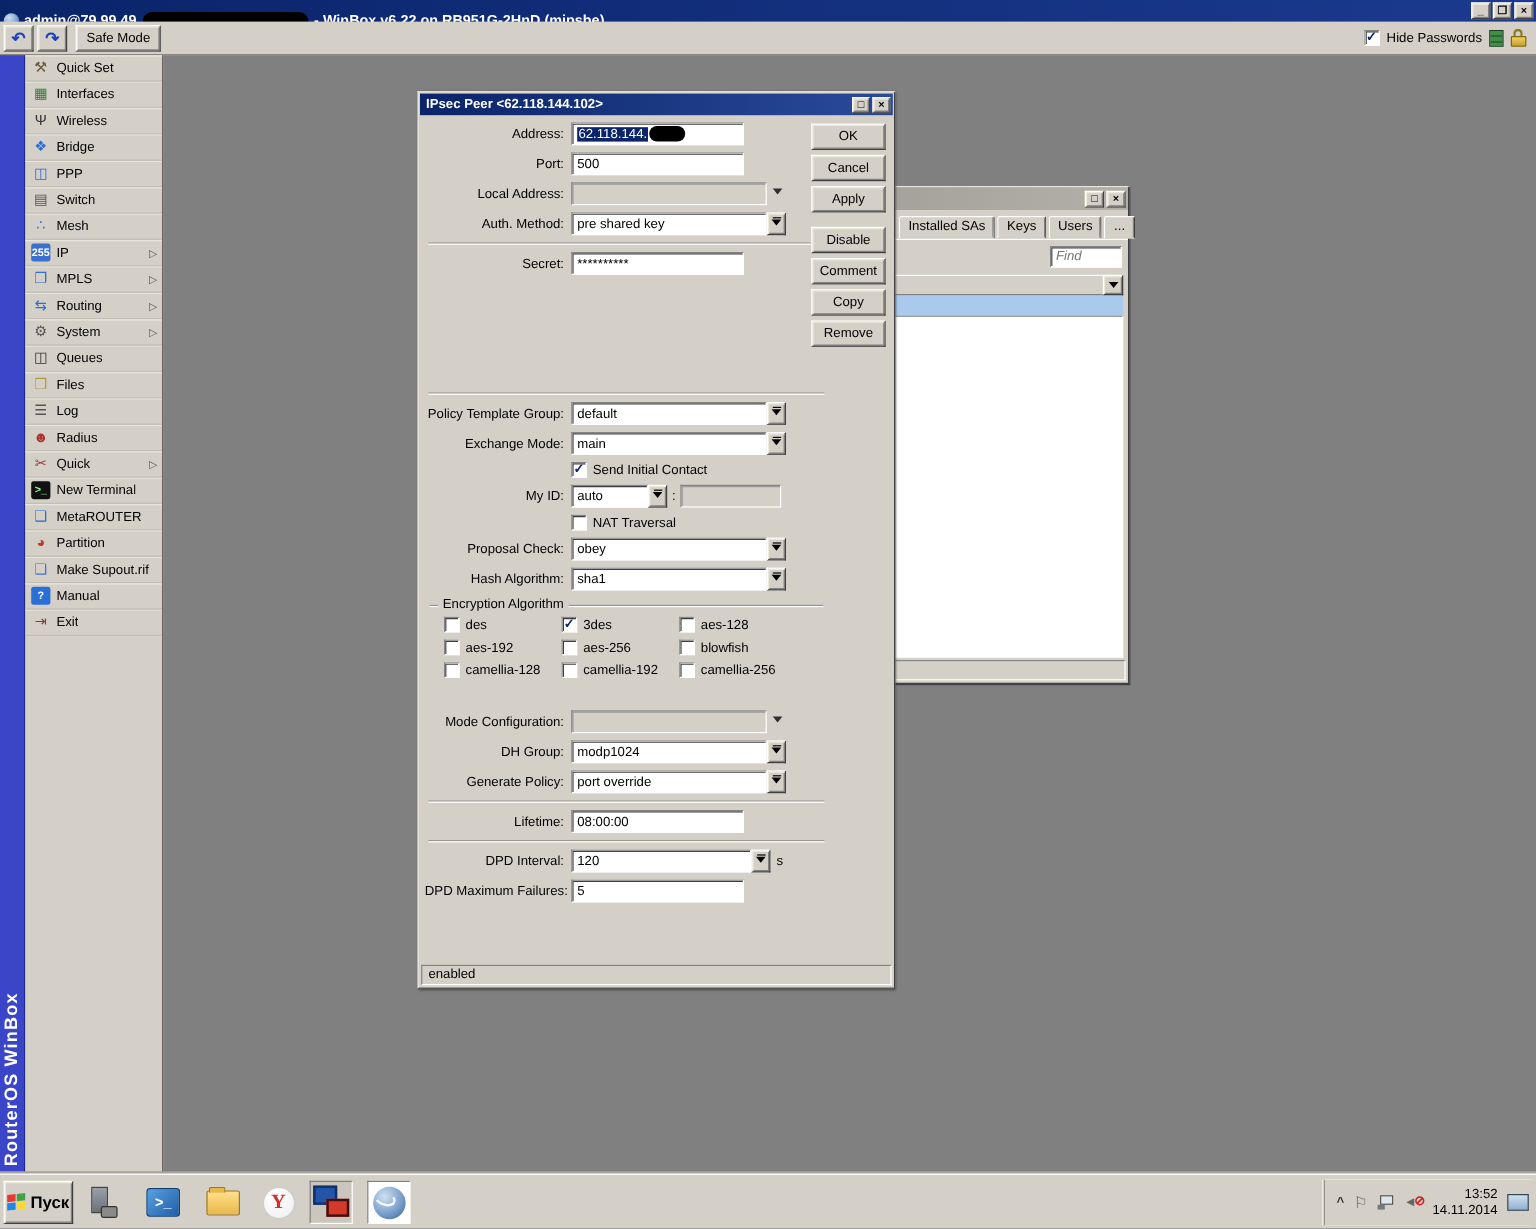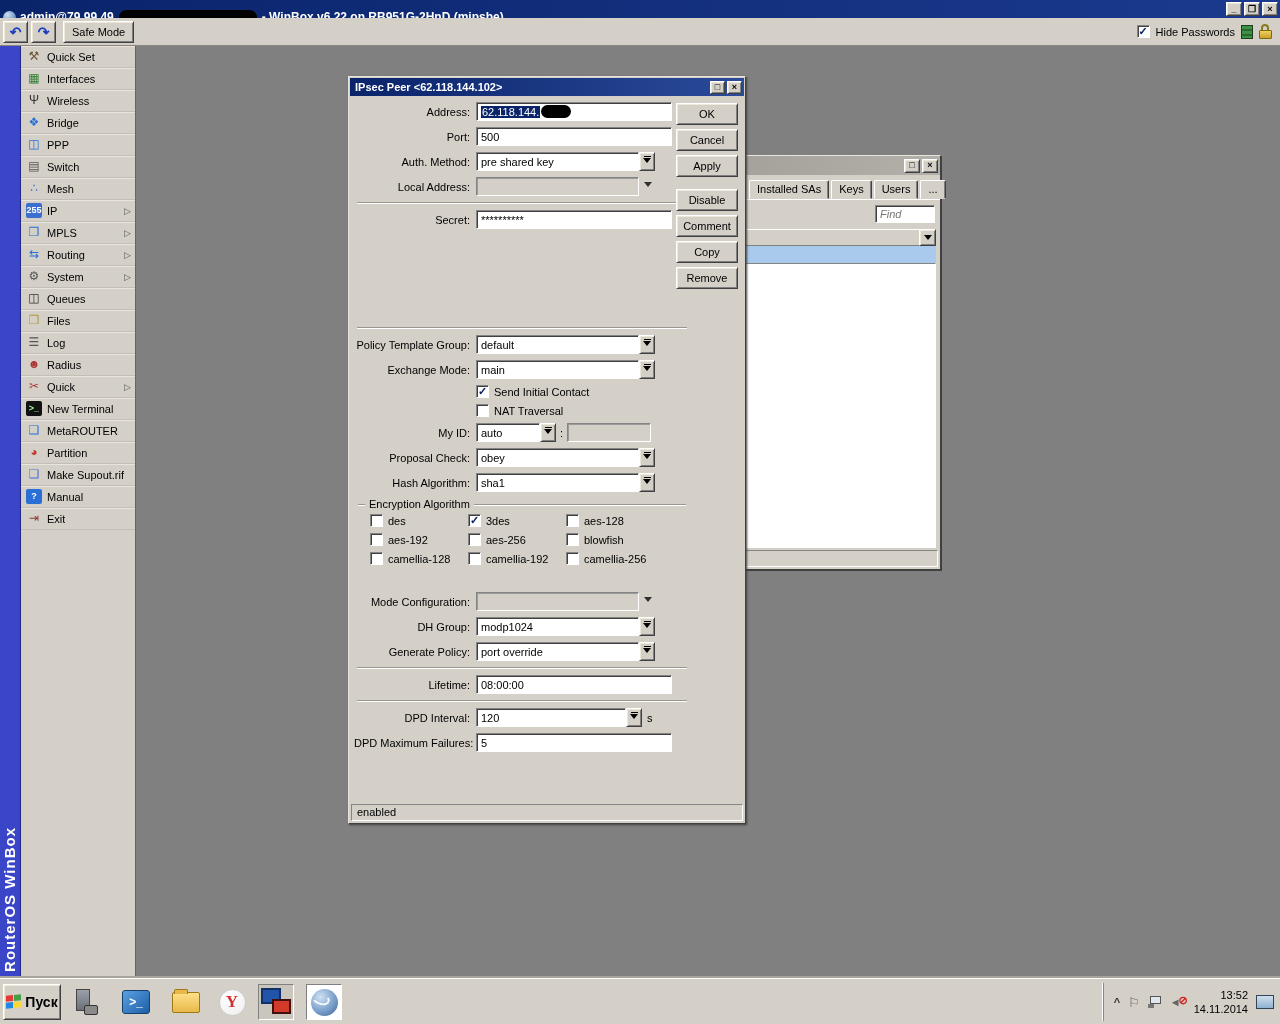--- a/index.html
+++ b/index.html
@@ -94,21 +94,21 @@
     border:1px solid; border-color:#e8e5de #404040 #404040 #e8e5de; box-shadow:1px 1px 2px #404040; z-index:5; }
   .dlg-title { height:18px; margin:1px; background:linear-gradient(90deg,#0a246a,#2a4a9a); color:#fff;
     font-weight:bold; font-size:11px; display:flex; align-items:center; padding:0 2px 0 5px; }
   .dlg-title .dwbtns { margin-left:auto; display:flex; gap:2px; }
   .dwbtn { width:15px; height:13px; font-size:9px; display:flex; align-items:center; justify-content:center; color:#000;}
   .dlg-body { position:absolute; top:22px; left:5px; width:336px; }
   .frow { height:25px; display:flex; align-items:center; }
   .frow.small { height:19px; }
   .flabel { width:122px; text-align:right; padding-right:6px; white-space:nowrap; flex:none;}
   .tf { height:19px; padding:2px 4px; font:11px "Liberation Sans",sans-serif; display:flex; align-items:center; white-space:nowrap; overflow:hidden;}
-  .tf.w180 { width:196px; } .tf.w163 { width:163px; } .tf.w150 { width:150px; } .tf.w64 { width:64px; } .tf.w84 { width:84px; }
+  .tf.w180 { width:144px; } .tf.w163 { width:163px; } .tf.w150 { width:150px; } .tf.w64 { width:64px; } .tf.w84 { width:84px; }
   .dbtn { width:16px; height:19px; display:flex; flex-direction:column; align-items:center; justify-content:center; gap:1px; cursor:default;}
   .dbtn i { display:block; width:7px; height:1px; background:#000; }
   .dbtn .tri { margin:0; border-width:4px; border-top-width:5px; }
   .ddarrow { width:0; height:0; border:4px solid transparent; border-top:5px solid #303030; margin-left:5px; }
   .seltext { background:#0a246a; color:#fff; padding:0 1px; }
   .sep { height:2px; border-top:1px solid #9a968e; border-bottom:1px solid #fff; margin:3px 3px; }
   .spacer94 { height:92px; } .spacer8 { height:8px; }
   .colon { margin:0 4px; }
   .suffix { margin-left:5px; }
   .enc { position:relative; margin:4px 2px 0 2px; height:82px; }
@@ -348,31 +348,31 @@
         <span class="tf w180 sunkenw">
             <span class="seltext">62.118.144.</span>
             <span class="redact small"></span>
           </span>
       </div>
       <div class="frow">
         <span class="flabel">Port:</span>
         <span class="tf w180 sunkenw">500</span>
       </div>
       <div class="frow">
-        <span class="flabel">Auth. Method:</span>
-        <span class="tf w163 sunkenw">pre shared key</span>
-        <span class="dbtn raised">
-            <i></i>
-            <span class="tri"></span>
-          </span>
-      </div>
-      <div class="frow">
         <span class="flabel">Local Address:</span>
         <span class="tf w163 sunkeng"></span>
         <span class="ddarrow"></span>
+      </div>
+      <div class="frow">
+        <span class="flabel">Auth. Method:</span>
+        <span class="tf w163 sunkenw">pre shared key</span>
+        <span class="dbtn raised">
+            <i></i>
+            <span class="tri"></span>
+          </span>
       </div>
       <div class="sep"></div>
       <div class="frow">
         <span class="flabel">Secret:</span>
         <span class="tf w180 sunkenw">**********</span>
       </div>
       <div class="spacer94"></div>
       <div class="sep"></div>
       <div class="frow">
         <span class="flabel">Policy Template Group:</span>
@@ -388,34 +388,34 @@
         <span class="dbtn raised">
             <i></i>
             <span class="tri"></span>
           </span>
       </div>
       <div class="frow small">
         <span class="flabel"></span>
         <span class="cb on">✓</span>
         <span style="margin-left:5px">Send Initial Contact</span>
       </div>
+      <div class="frow">
+        <span class="flabel">My ID:</span>
+        <span class="tf w64 sunkenw">auto</span>
+        <span class="dbtn raised">
+            <i></i>
+            <span class="tri"></span>
+          </span>
+        <span class="colon">:</span>
+        <span class="tf w84 sunkeng"></span>
+      </div>
       <div class="frow small">
         <span class="flabel"></span>
         <span class="cb"></span>
         <span style="margin-left:5px">NAT Traversal</span>
-      </div>
-      <div class="frow">
-        <span class="flabel">My ID:</span>
-        <span class="tf w64 sunkenw">auto</span>
-        <span class="dbtn raised">
-            <i></i>
-            <span class="tri"></span>
-          </span>
-        <span class="colon">:</span>
-        <span class="tf w84 sunkeng"></span>
       </div>
       <div class="frow">
         <span class="flabel">Proposal Check:</span>
         <span class="tf w163 sunkenw">obey</span>
         <span class="dbtn raised">
             <i></i>
             <span class="tri"></span>
           </span>
       </div>
       <div class="frow">

